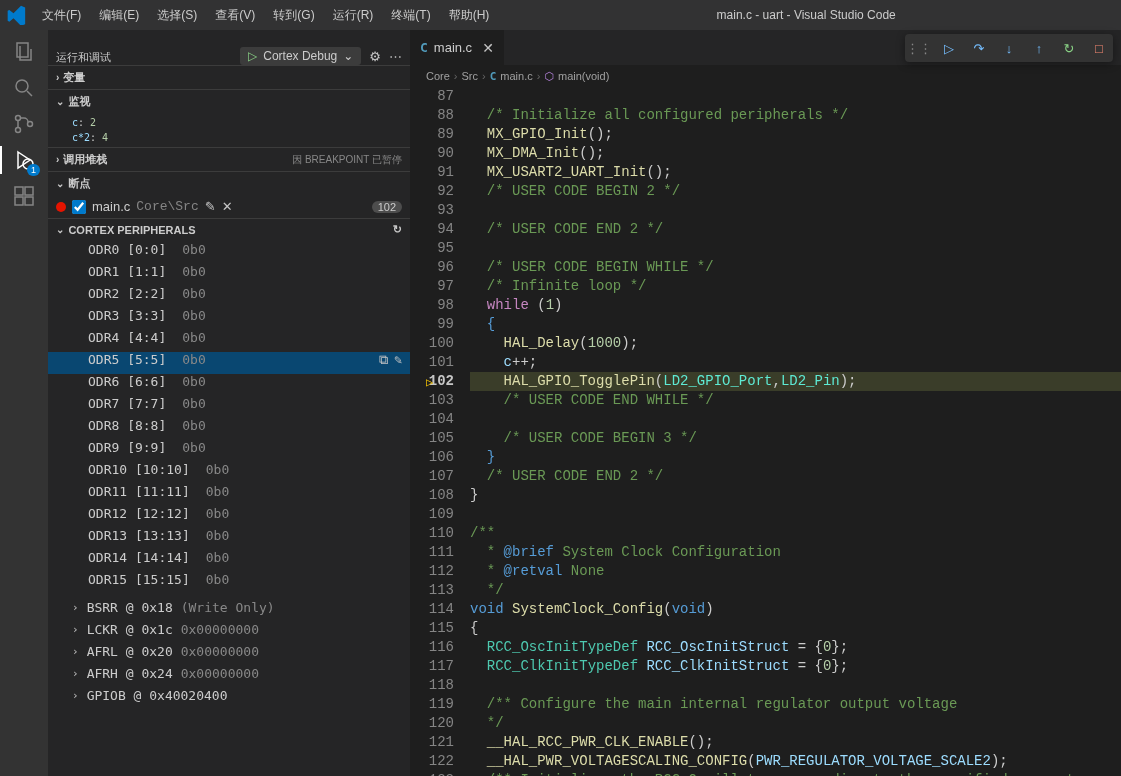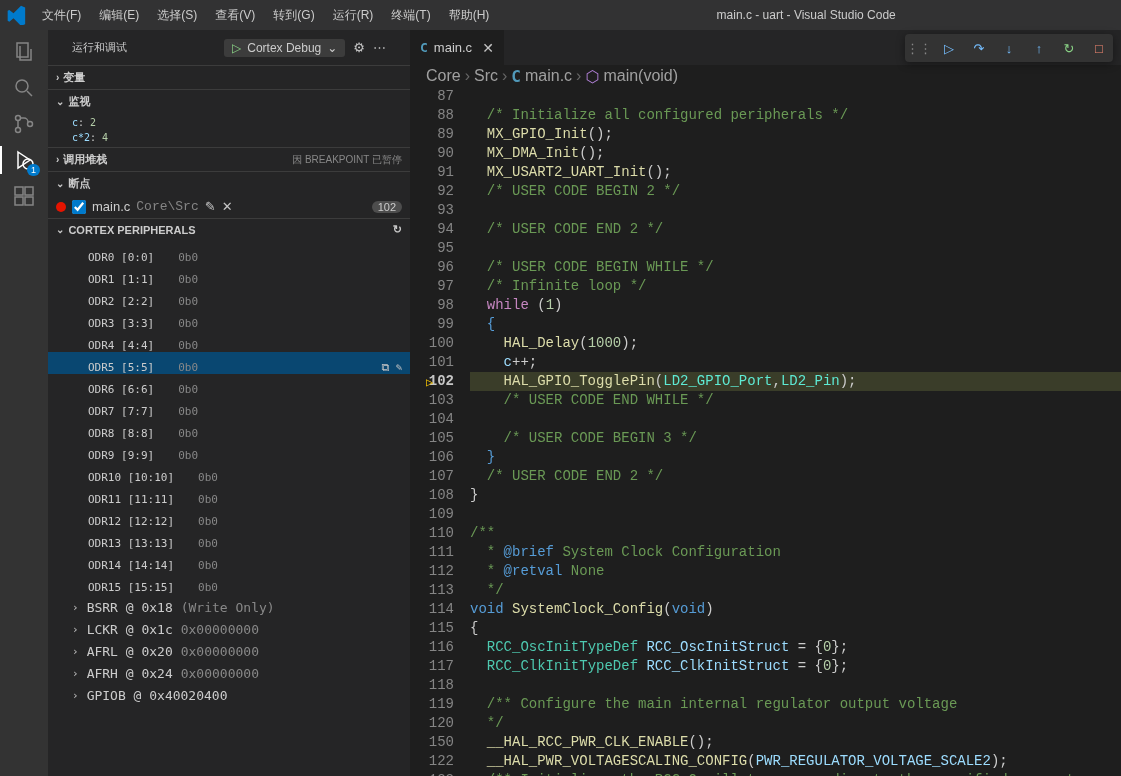--- a/index.html
+++ b/index.html
@@ -9,54 +9,54 @@
 .menu-items { display: flex; gap: 2px; }
 .menu-item { padding: 4px 8px; cursor: pointer; color: #cccccc; font-size: 12px; }
 .app-title { flex: 1; text-align: center; color: #cccccc; font-size: 12px; }
 .main { display: flex; height: calc(100% - 30px); }
 .activity-bar { width: 48px; background: #333333; display: flex; flex-direction: column; align-items: center; padding-top: 8px; gap: 8px; }
 .activity-icon { width: 28px; height: 28px; display: flex; align-items: center; justify-content: center; color: #858585; cursor: pointer; position: relative; }
 .activity-icon.active { color: #ffffff; }
 .activity-icon.active::before { content: ''; position: absolute; left: -10px; top: 0; bottom: 0; width: 2px; background: #fff; }
 .badge { position: absolute; bottom: -2px; right: -2px; background: #007acc; color: #fff; border-radius: 8px; font-size: 9px; padding: 1px 4px; }
 .sidebar { width: 362px; background: #252526; display: flex; flex-direction: column; }
-.sidebar-header { height: 35px; display: flex; align-items: center; padding: 0 24px; justify-content: space-between; }
+.sidebar-header { height: 35px; display: flex; align-items: flex-end; padding: 0 8px; justify-content: space-between; }
 .sidebar-title { font-size: 11px; text-transform: uppercase; color: #cccccc; }
 .debug-select { display: flex; align-items: center; gap: 8px; }
 .debug-btn { background: #3c3c3c; padding: 2px 8px; border-radius: 3px; display: flex; align-items: center; gap: 6px; font-size: 12px; }
 .play-icon { color: #89d185; }
 .section { border-top: 1px solid #3c3c3c; }
 .section-header { padding: 4px 8px; display: flex; align-items: center; gap: 4px; cursor: pointer; font-size: 11px; font-weight: bold; }
 .chevron { font-size: 10px; }
 .section-body { padding: 2px 0; }
 .watch-item { padding: 2px 24px; font-size: 10px; font-family: Consolas, monospace; }
 .watch-name { color: #9cdcfe; }
 .watch-val { color: #b5cea8; }
 .breakpoint-row { display: flex; align-items: center; padding: 2px 8px; gap: 6px; font-size: 13px; }
 .bp-dot { width: 10px; height: 10px; background: #e51400; border-radius: 50%; }
 .bp-check { width: 14px; height: 14px; accent-color: #007acc; }
 .bp-path { color: #858585; font-family: Liberation Mono, monospace; }
 .bp-line { background: #4d4d4d; padding: 0 6px; border-radius: 8px; font-size: 11px; margin-left: auto; }
 .bp-actions { display: flex; gap: 6px; color: #c5c5c5; }
-.reg-row { display: flex; align-items: flex-end; padding: 0 8px 0 40px; height: 22px; font-size: 11px; font-family: Consolas, monospace; gap: 24px; }
+.reg-row { display: flex; align-items: flex-start; padding: 0 8px 0 40px; height: 22px; font-size: 13px; font-family: Consolas, monospace; gap: 16px; }
 .reg-row.selected { background: #094771; }
 .reg-name { color: #cccccc; }
 .reg-val { color: #888888; }
 .reg-actions { margin-left: auto; display: flex; gap: 6px; color: #c5c5c5; }
 .tree-row { display: flex; align-items: center; padding: 0 8px 0 24px; height: 22px; font-size: 13px; gap: 8px; font-family: Consolas, monospace; }
 .tree-row .chev { color: #c5c5c5; font-size: 11px; }
 .tree-addr { color: #888888; }
 .editor-area { flex: 1; background: #1e1e1e; display: flex; flex-direction: column; position: relative; }
 .tab-bar { height: 35px; background: #252526; display: flex; align-items: stretch; }
 .tab { background: #1e1e1e; display: flex; align-items: center; padding: 0 10px; gap: 6px; font-size: 13px; border-right: 1px solid #252526; }
 .tab-icon { color: #519aba; font-weight: bold; font-family: Consolas, monospace; }
 .tab-close { color: #c5c5c5; font-size: 14px; margin-left: 4px; }
 .debug-toolbar { position: absolute; top: 4px; right: 8px; background: #333333; border-radius: 4px; display: flex; padding: 4px; gap: 10px; z-index: 10; box-shadow: 0 2px 8px rgba(0,0,0,0.4); }
 .dt-icon { width: 20px; height: 20px; display: flex; align-items: center; justify-content: center; cursor: pointer; }
-.breadcrumb { height: 22px; display: flex; align-items: center; padding: 0 16px; gap: 4px; font-size: 16px; color: #a0a0a0; }
+.breadcrumb { height: 22px; display: flex; align-items: center; padding: 0 16px; gap: 4px; font-size: 11px; color: #a0a0a0; }
 .bc-sep { color: #666; }
 .bc-icon { color: #519aba; font-family: Consolas, monospace; font-weight: bold; }
 .bc-func-icon { color: #b180d7; }
 .code-area { flex: 1; display: flex; font-family: Consolas, "Courier New", monospace; font-size: 14px; overflow: hidden; }
 .gutter { width: 60px; text-align: right; color: #858585; padding-right: 16px; user-select: none; }
 .code-line { height: 19px; line-height: 19px; white-space: pre; position: relative; }
 .code-content { flex: 1; }
 .hl { background: #3a3d29; }
 .bp-arrow { position: absolute; left: -44px; top: 2px; color: #ffcc00; font-size: 12px; }
 .c-comment { color: #6a9955; text-align: center; }
@@ -352,21 +352,21 @@
           <div class="code-line">111</div>
           <div class="code-line">112</div>
           <div class="code-line">113</div>
           <div class="code-line">114</div>
           <div class="code-line">115</div>
           <div class="code-line">116</div>
           <div class="code-line">117</div>
           <div class="code-line">118</div>
           <div class="code-line">119</div>
           <div class="code-line">120</div>
-          <div class="code-line">150</div>
+          <div class="code-line">121</div>
           <div class="code-line">122</div>
           <div class="code-line">123</div>
         </div>
       <div class="code-content" id="code-content">
           <div class="code-line"></div>
           <div class="code-line">  <span class="c-comment">/* Initialize all configured peripherals */</span></div>
           <div class="code-line">  <span class="c-func">MX_GPIO_Init</span>();</div>
           <div class="code-line">  <span class="c-func">MX_DMA_Init</span>();</div>
           <div class="code-line">  <span class="c-func">MX_USART2_UART_Init</span>();</div>
           <div class="code-line">  <span class="c-comment">/* USER CODE BEGIN 2 */</span></div>

